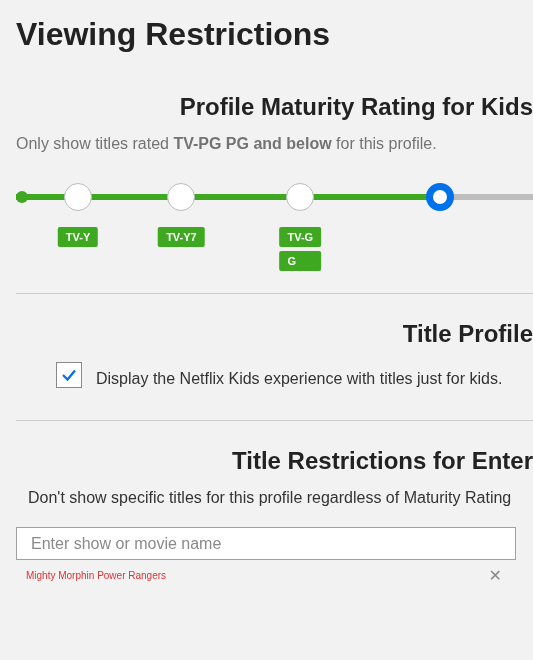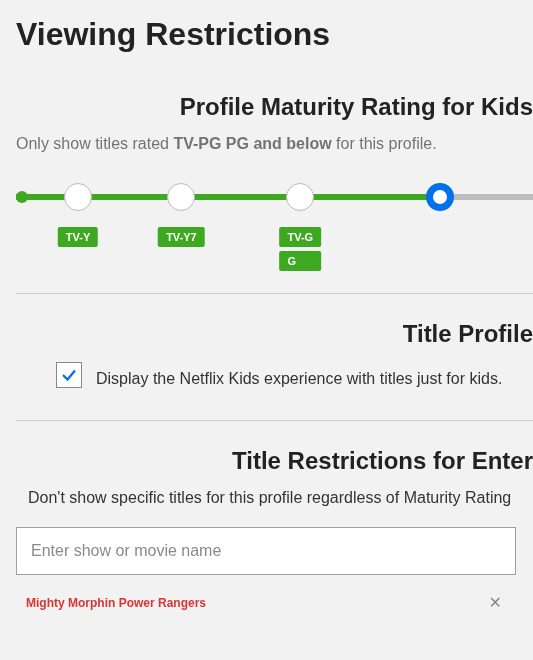--- a/index.html
+++ b/index.html
@@ -124,40 +124,39 @@
     color: #333;
   }
   .title-restriction-sub {
     font-size: 16px;
     color: #333;
     margin-bottom: 20px;
     margin-left: 12px;
   }
   .search-input {
     width: 500px;
-    height: 48px;
+    height: 33px;
     border: 1px solid #a0a0a0;
     background: #fff;
     font-size: 16px;
     color: #333;
     padding: 0 14px;
-    margin-bottom: 14px;
+    margin-bottom: 2px;
   }
   .search-input::placeholder { color: #8a8a8a; }
   .restricted-item {
     display: flex;
     align-items: center;
     justify-content: space-between;
     width: 500px;
     padding: 0 10px;
   }
   .restricted-title {
     color: #d33;
-    font-size: 12px;
-    font-weight: bold;
+    font-size: 10px;
   }
   .remove-x {
     color: #888;
     font-size: 16px;
     cursor: pointer;
     padding: 4px;
   }
 </style>
 </head>
 <body>

